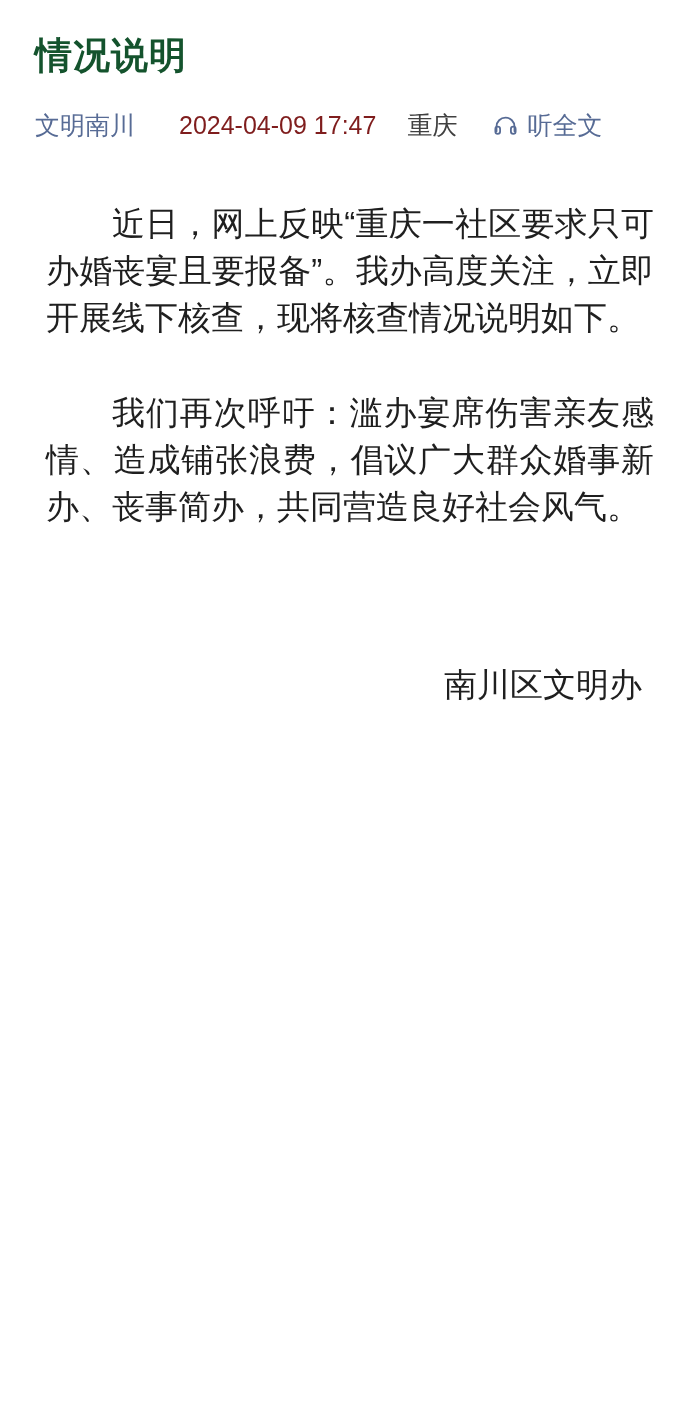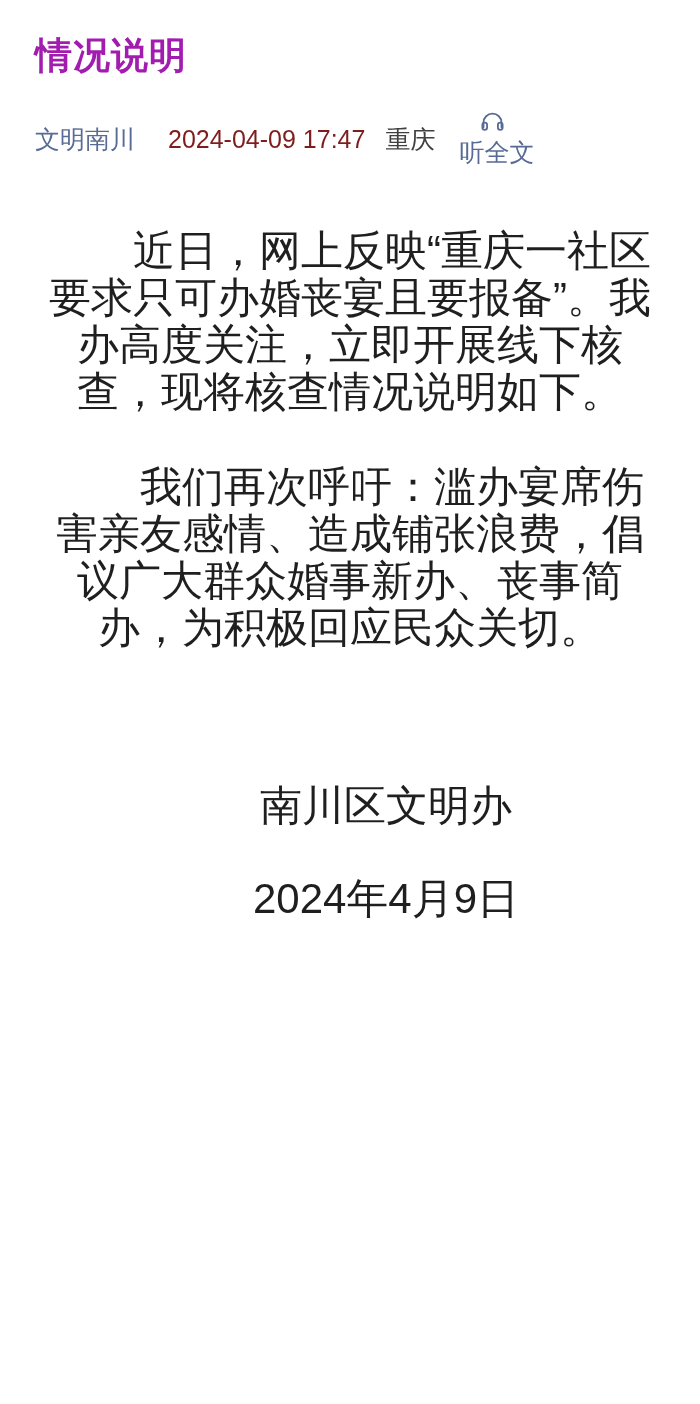--- a/index.html
+++ b/index.html
@@ -15,68 +15,67 @@
     width: 700px;
     height: 1404px;
     background: #ffffff;
     position: relative;
   }
   .title {
     margin: 30px 35px 0 35px;
     font-size: 37px;
     line-height: 52px;
     font-weight: 600;
-    color: #a21caf;
+    color: #14532d;
     letter-spacing: 1px;
     font-family: Liberation Serif, serif;
   }
   .meta {
     margin: 26px 35px 0 35px;
     font-size: 25px;
     line-height: 35px;
     display: flex;
     align-items: center;
     white-space: nowrap;
+    gap: 11px;
   }
   .meta .account {
     color: #576b95;
     margin-right: 33px;
     cursor: pointer;
   }
   .meta .datetime {
     color: #7f1d1d;
     margin-right: 20px;
   }
   .meta .location {
     color: #404040;
     margin-right: 24px;
   }
   .meta .listen {
     color: #576b95;
     display: inline-flex;
     align-items: center;
     cursor: pointer;
-    flex-direction: column;
   }
   .meta .listen svg {
     width: 27px;
     height: 27px;
     margin-right: 8px;
     display: block;
   }
   .content {
     margin: 0 46px;
-    font-size: 42px;
+    font-size: 33px;
     line-height: 47px;
     color: #1f1f1f;
     text-align: justify;
   }
   .content p {
     text-indent: 2em;
-    text-align: center;
   }
   .p1 { margin-top: 57px; }
   .p2 { margin-top: 41px; }
   .p3 { margin-top: 48px; }
   .sign {
     margin-top: 131px;
     text-align: right;
     text-indent: 0;
     padding-right: 12px;
   }
@@ -103,18 +102,17 @@
         <path d="M4 17 v-4 a8 8 0 0 1 16 0 v4"></path>
         <rect x="3" y="13" width="4.2" height="6.5" rx="2.1"></rect>
         <rect x="16.8" y="13" width="4.2" height="6.5" rx="2.1"></rect>
       </svg>
       <span>听全文</span>
     </span>
   </div>
 
   <div class="content">
     <p class="p1">近日，网上反映“重庆一社区要求只可办婚丧宴且要报备”。我办高度关注，立即开展线下核查，现将核查情况说明如下。</p>
-    <p class="p3">我们再次呼吁：滥办宴席伤害亲友感情、造成铺张浪费，倡议广大群众婚事新办、丧事简办，为积极回应民众关切。</p>
+    <p class="p3">我们再次呼吁：滥办宴席伤害亲友感情、造成铺张浪费，倡议广大群众婚事新办、丧事简办，共同营造良好社会风气。</p>
     <p class="sign">南川区文明办</p>
-    <p class="sign-date">2024年4月9日</p>
   </div>
 
 </div>
 
 </body></html>

